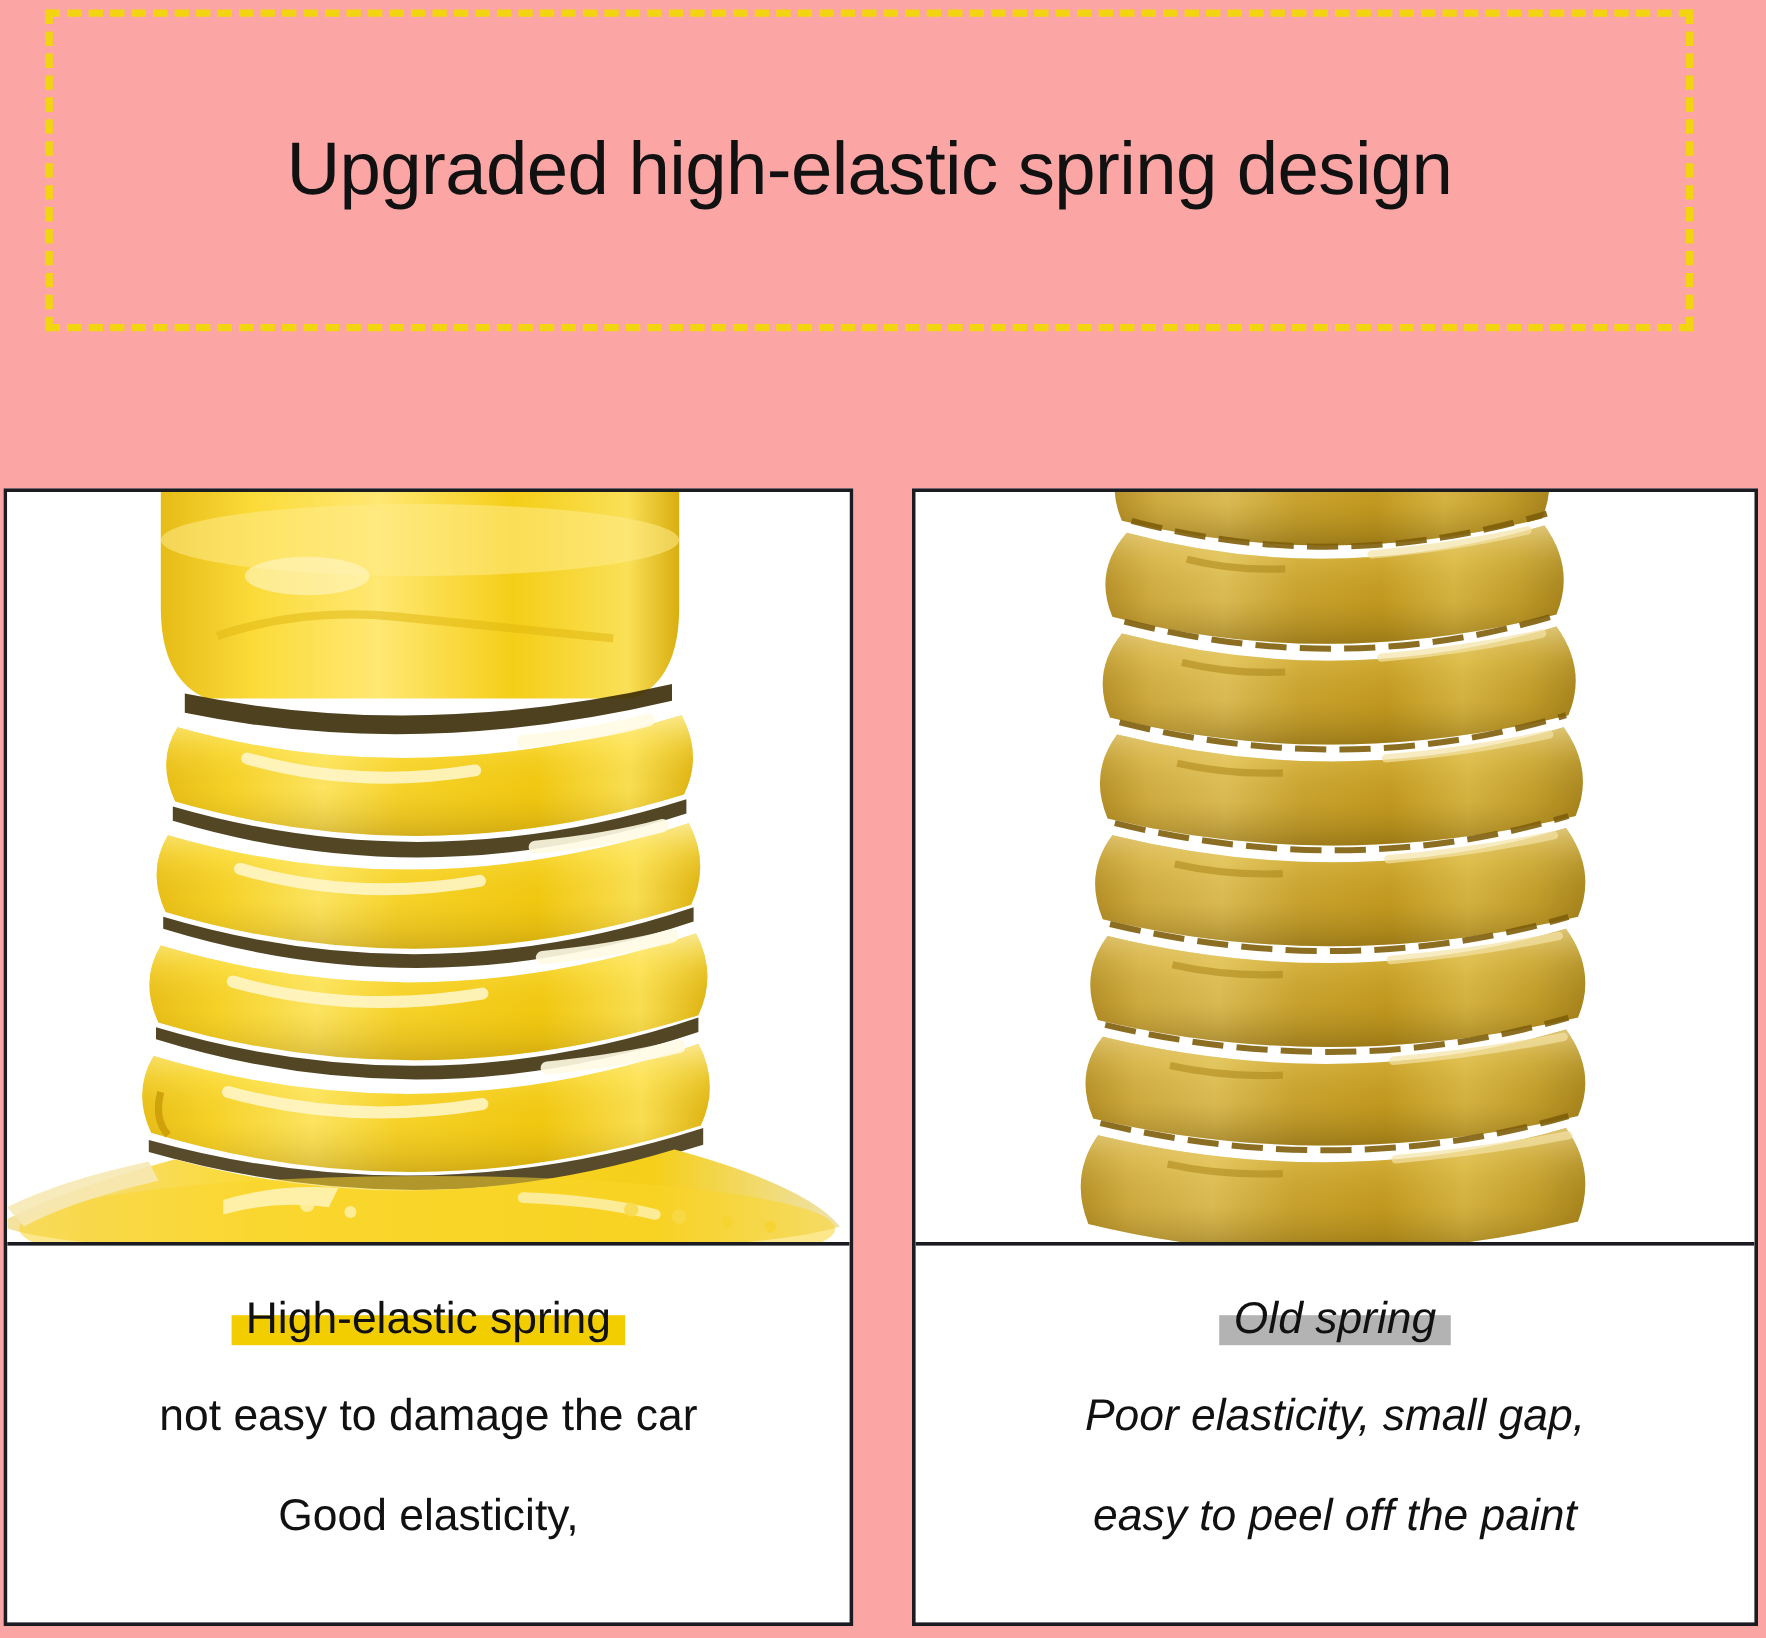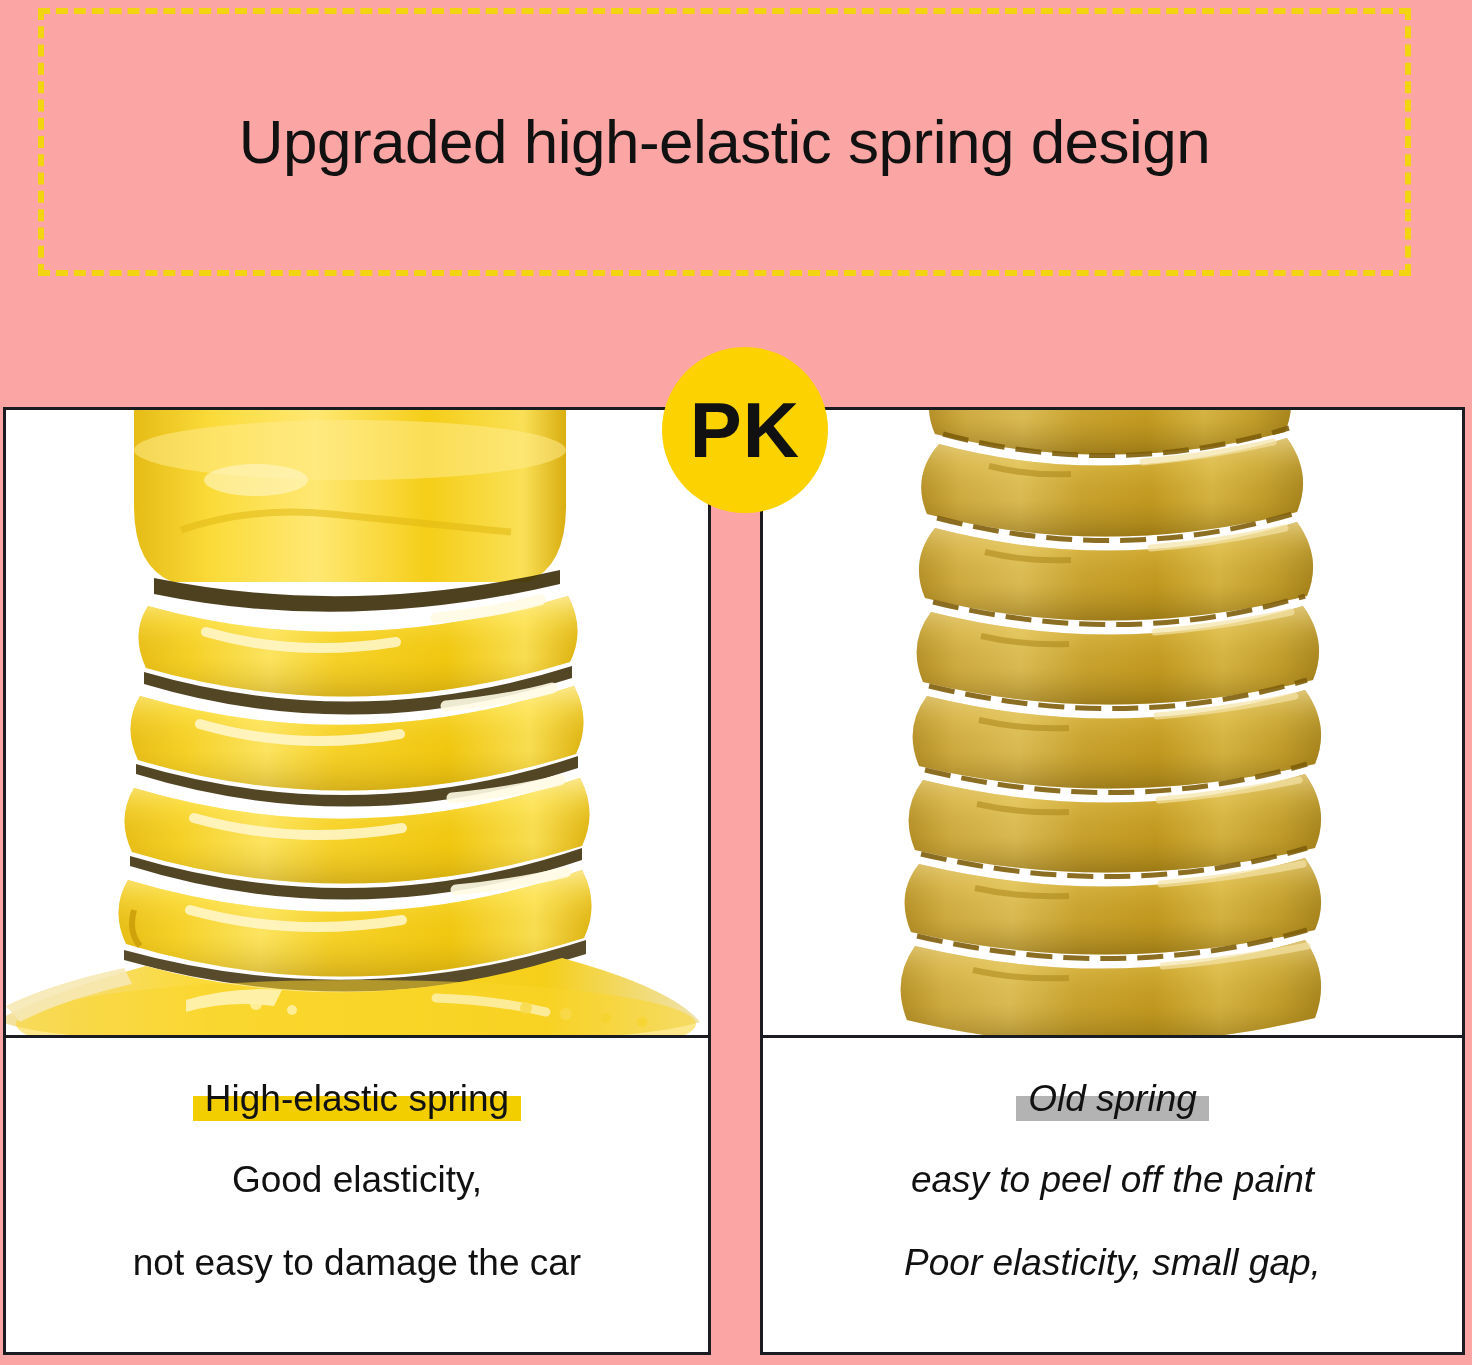--- a/index.html
+++ b/index.html
@@ -181,22 +181,22 @@
       </svg>
     </div>
 
     <div class="photo-divider"></div>
 
     <div class="caption">
       <div class="cap-head-wrap">
         <div class="cap-mark mark-yellow"></div>
         <div class="cap-head">High-elastic spring</div>
       </div>
+      <div class="cap-line">not easy to damage the car</div>
       <div class="cap-line">Good elasticity,</div>
-      <div class="cap-line">not easy to damage the car</div>
     </div>
   </div>
 
   <div class="panel panel-right">
 
     <div class="photo">
       <svg class="spring-svg" viewBox="0 0 699 625" preserveAspectRatio="xMidYMid slice">
         <defs>
           <linearGradient id="rcoil" x1="0" y1="0" x2="1" y2="0">
             <stop offset="0%" stop-color="#B8922A"></stop>
@@ -268,22 +268,19 @@
       </svg>
     </div>
 
     <div class="photo-divider"></div>
 
     <div class="caption">
       <div class="cap-head-wrap">
         <div class="cap-mark mark-gray"></div>
         <div class="cap-head">Old spring</div>
       </div>
+      <div class="cap-line">Poor elasticity, small gap,</div>
       <div class="cap-line">easy to peel off the paint</div>
-      <div class="cap-line">Poor elasticity, small gap,</div>
     </div>
   </div>
 
-  <div class="pk-badge">
-    <span class="pk-text">PK</span>
-  </div>
 
 </div>
 
 </body></html>

